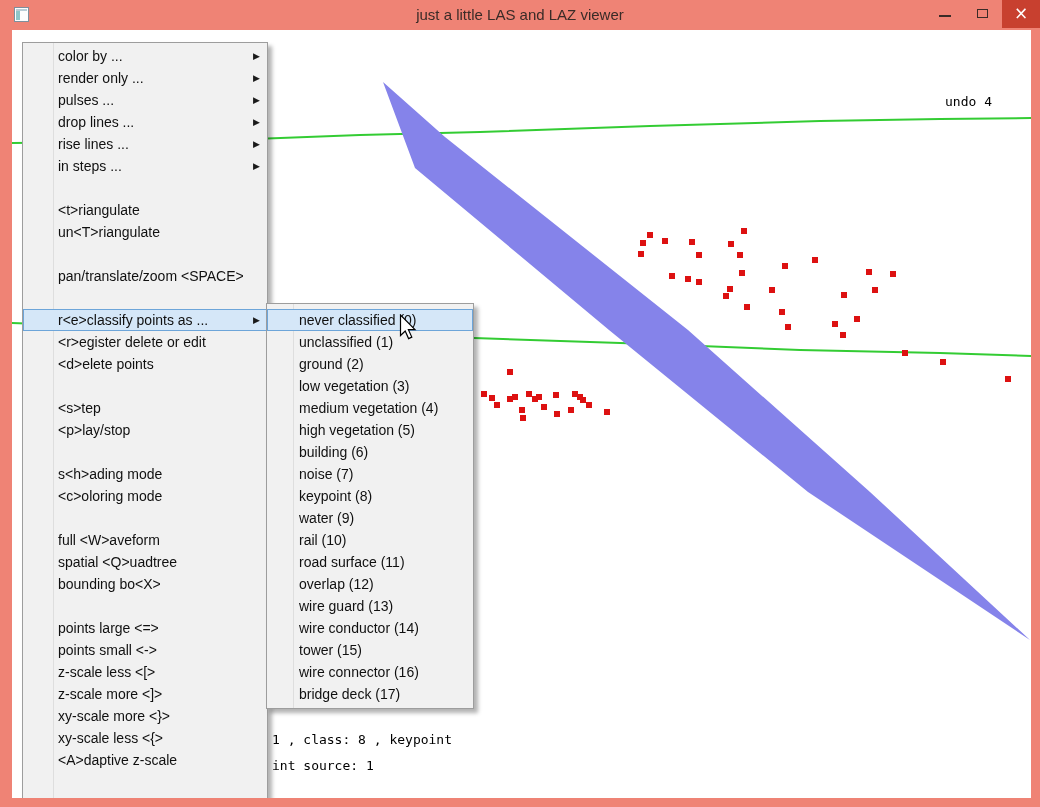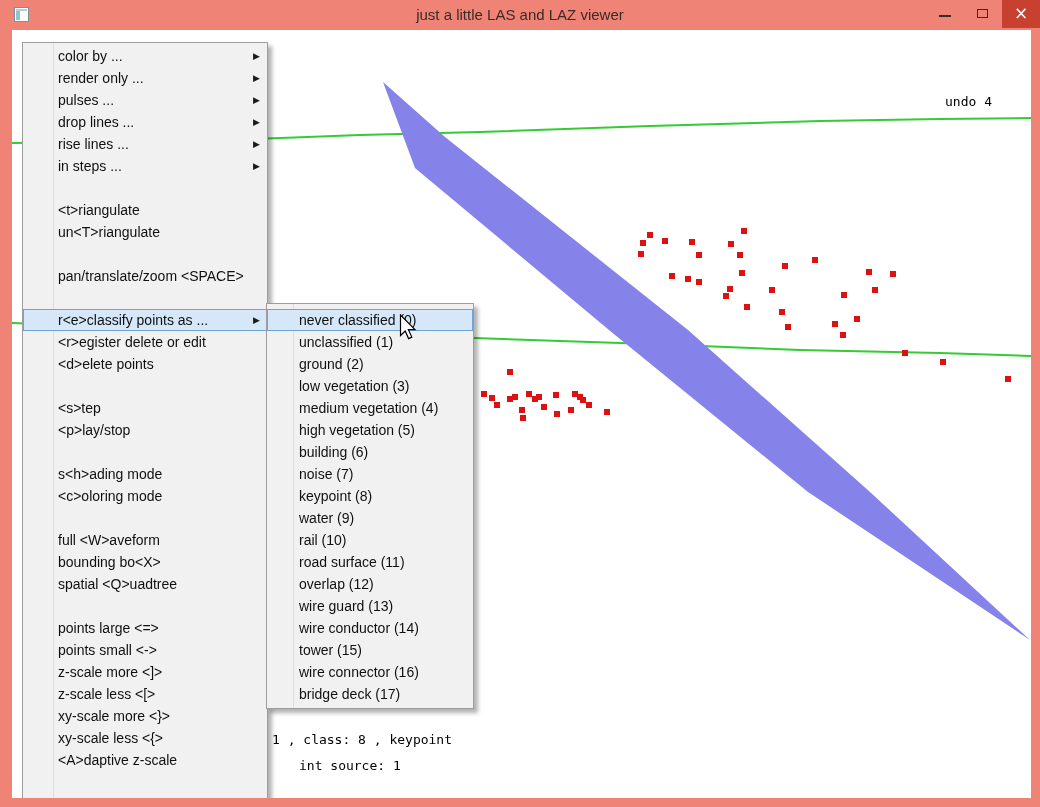--- a/index.html
+++ b/index.html
@@ -33,21 +33,21 @@
   
   .canvas{position:absolute;left:12px;top:30px;width:1019px;height:768px;background:#fff;}
   .canvas svg{position:absolute;left:0;top:0;}
   .osd{
     position:absolute;font-family:"DejaVu Sans Mono","Liberation Mono",monospace;
     font-size:13px;color:#000;white-space:pre;
   }
   .undo-label{left:945px;top:57px;margin-top:37px;}
   .cross-label{left:953px;top:796px;}
   .status-1{left:272px;top:732px;}
-  .status-2{left:284px;top:758px;padding-left:15px;}
+  .status-2{left:272px;top:758px;}
   
   .menu-panel{
     position:absolute;background:#f1f1f1;border:1px solid #9d9d9d;box-sizing:border-box;
     box-shadow:4px 4px 4px rgba(0,0,0,0.30);
   }
   .context-menu{left:22px;top:42px;width:246px;height:794px;padding-top:2px;}
   .context-menu::before{
     content:"";position:absolute;left:30px;top:0;bottom:0;width:1px;background:#dedede;
   }
   .class-submenu{left:266px;top:303px;width:208px;height:406px;padding-top:5px;}
@@ -198,37 +198,37 @@
           <span class="menu-label">s&lt;h&gt;ading mode</span>
         </div>
         <div class="menu-row">
           <span class="menu-label">&lt;c&gt;oloring mode</span>
         </div>
         <div class="menu-spacer"></div>
         <div class="menu-row">
           <span class="menu-label">full &lt;W&gt;aveform</span>
         </div>
         <div class="menu-row">
+          <span class="menu-label">spatial &lt;Q&gt;uadtree</span>
+        </div>
+        <div class="menu-row">
           <span class="menu-label">bounding bo&lt;X&gt;</span>
         </div>
-        <div class="menu-row">
-          <span class="menu-label">spatial &lt;Q&gt;uadtree</span>
-        </div>
         <div class="menu-spacer"></div>
         <div class="menu-row">
           <span class="menu-label">points large &lt;=&gt;</span>
         </div>
         <div class="menu-row">
           <span class="menu-label">points small &lt;-&gt;</span>
         </div>
         <div class="menu-row">
+          <span class="menu-label">z-scale less &lt;[&gt;</span>
+        </div>
+        <div class="menu-row">
           <span class="menu-label">z-scale more &lt;]&gt;</span>
-        </div>
-        <div class="menu-row">
-          <span class="menu-label">z-scale less &lt;[&gt;</span>
         </div>
         <div class="menu-row">
           <span class="menu-label">xy-scale more &lt;}&gt;</span>
         </div>
         <div class="menu-row">
           <span class="menu-label">xy-scale less &lt;{&gt;</span>
         </div>
         <div class="menu-row">
           <span class="menu-label">&lt;A&gt;daptive z-scale</span>
         </div>

